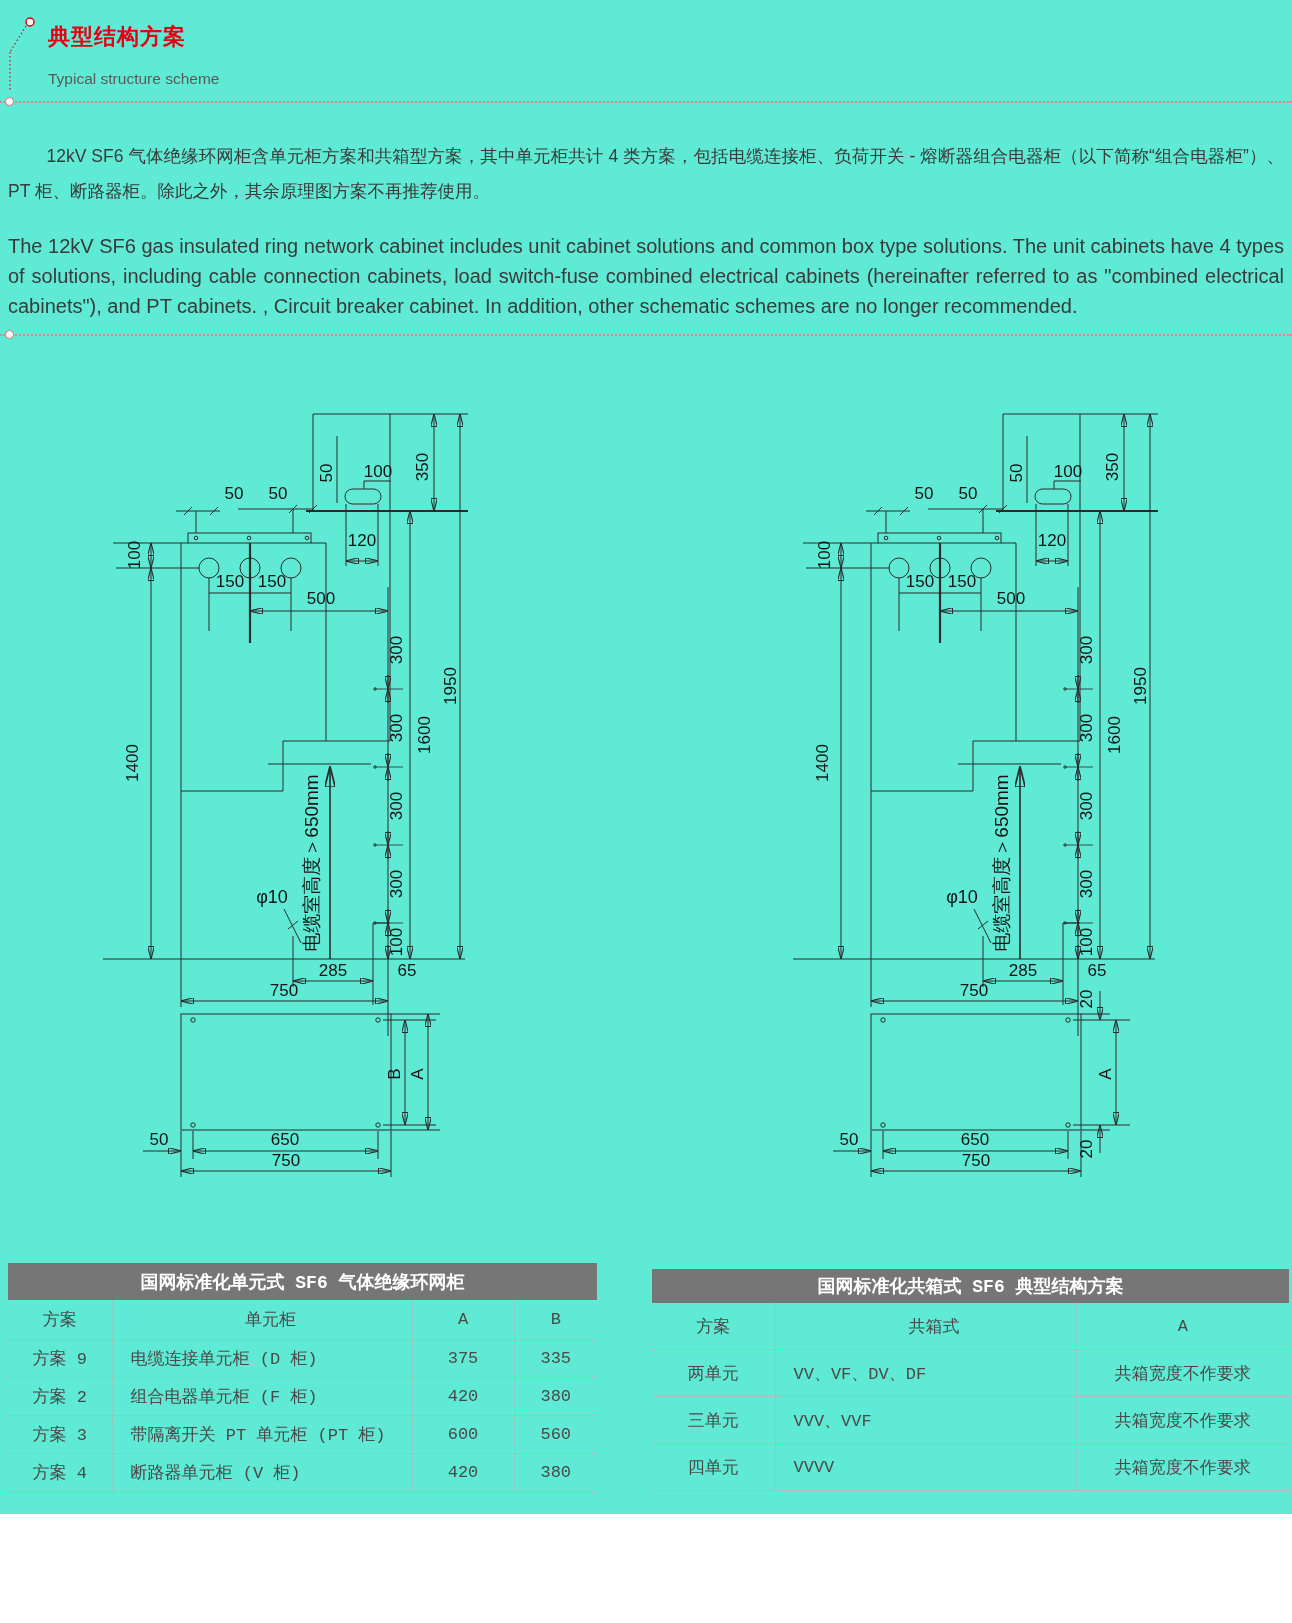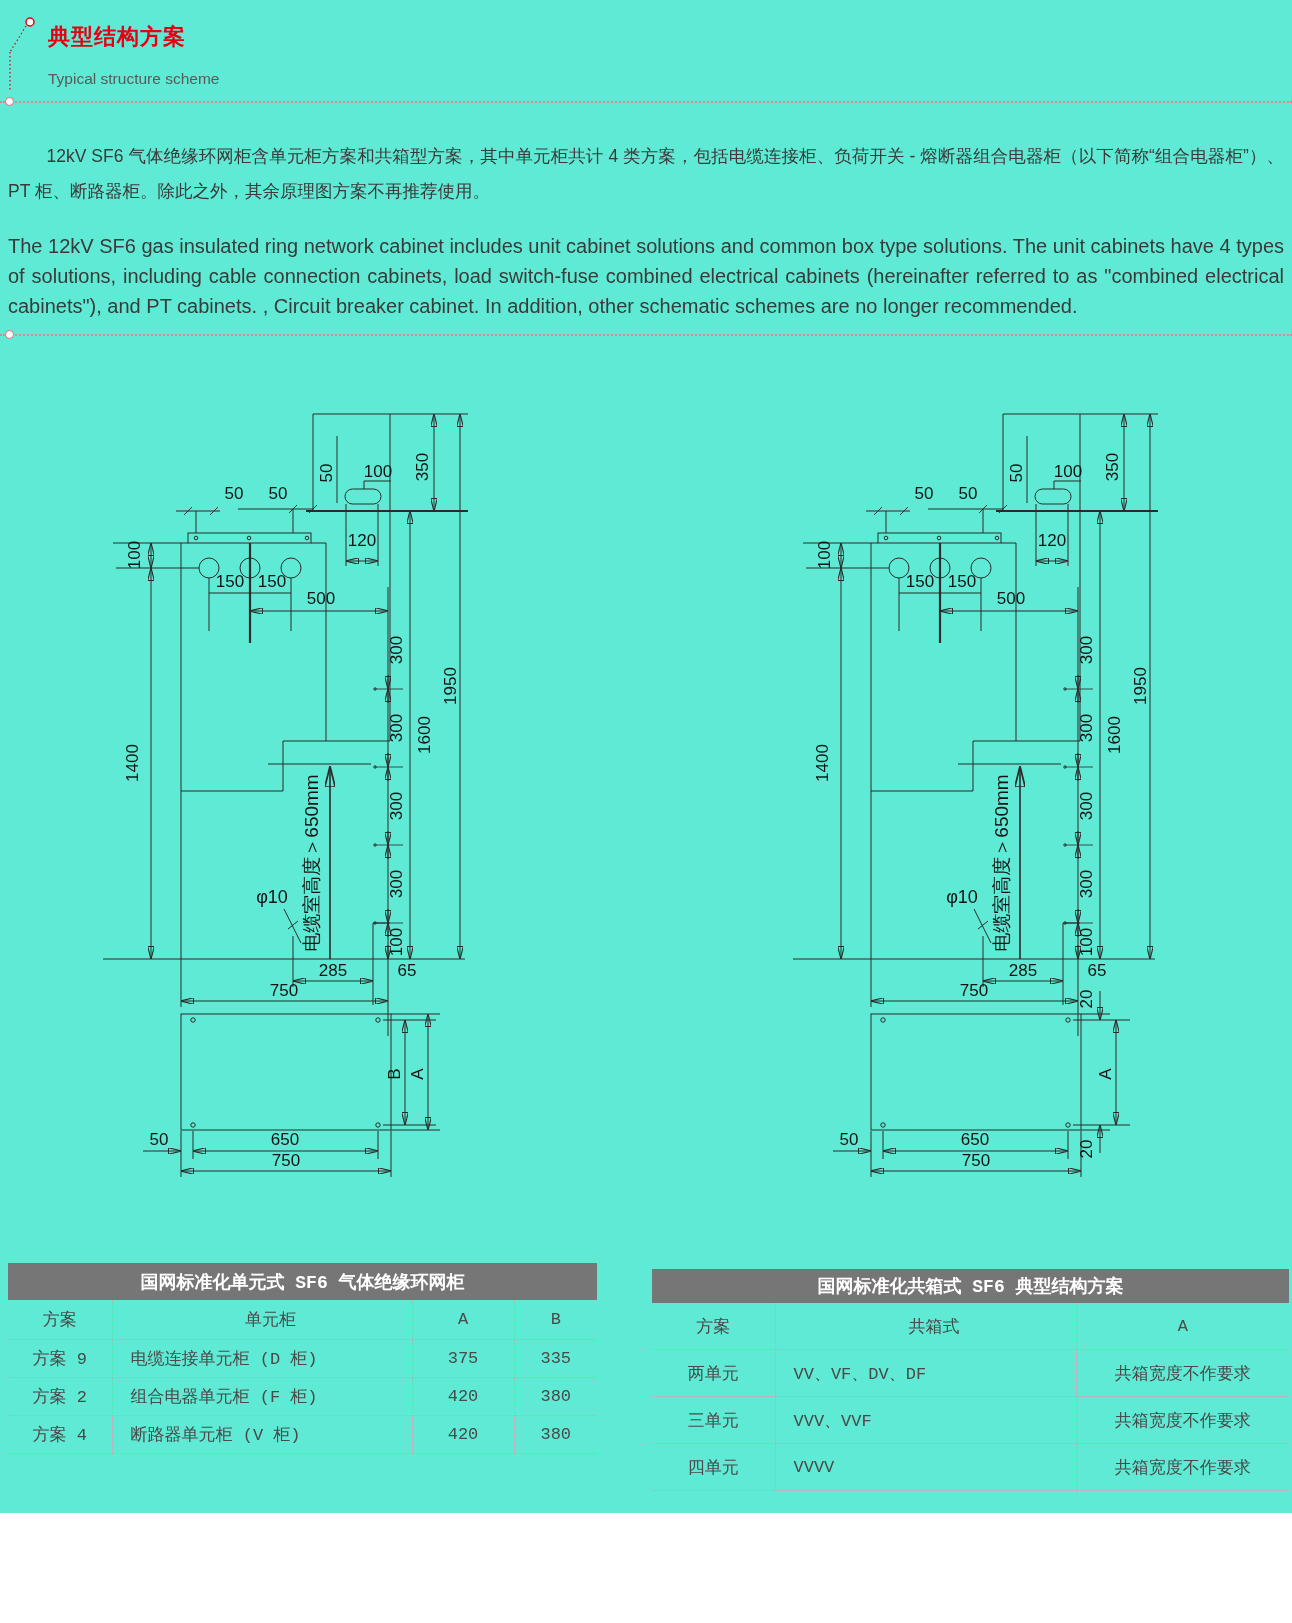--- a/index.html
+++ b/index.html
@@ -375,20 +375,26 @@
           <td class="ctr">375</td>
           <td class="ctr">335</td>
         </tr>
         <tr>
           <td class="ctr">方案 2</td>
           <td class="lft">组合电器单元柜 (F 柜)</td>
           <td class="ctr">420</td>
           <td class="ctr">380</td>
         </tr>
         <tr>
+          <td class="ctr">方案 3</td>
+          <td class="lft">带隔离开关 PT 单元柜 (PT 柜)</td>
+          <td class="ctr">600</td>
+          <td class="ctr">560</td>
+        </tr>
+        <tr>
           <td class="ctr">方案 4</td>
           <td class="lft">断路器单元柜 (V 柜)</td>
           <td class="ctr">420</td>
           <td class="ctr">380</td>
         </tr>
       </tbody>
     </table>
 
     <table class="spec common">
       <colgroup>

